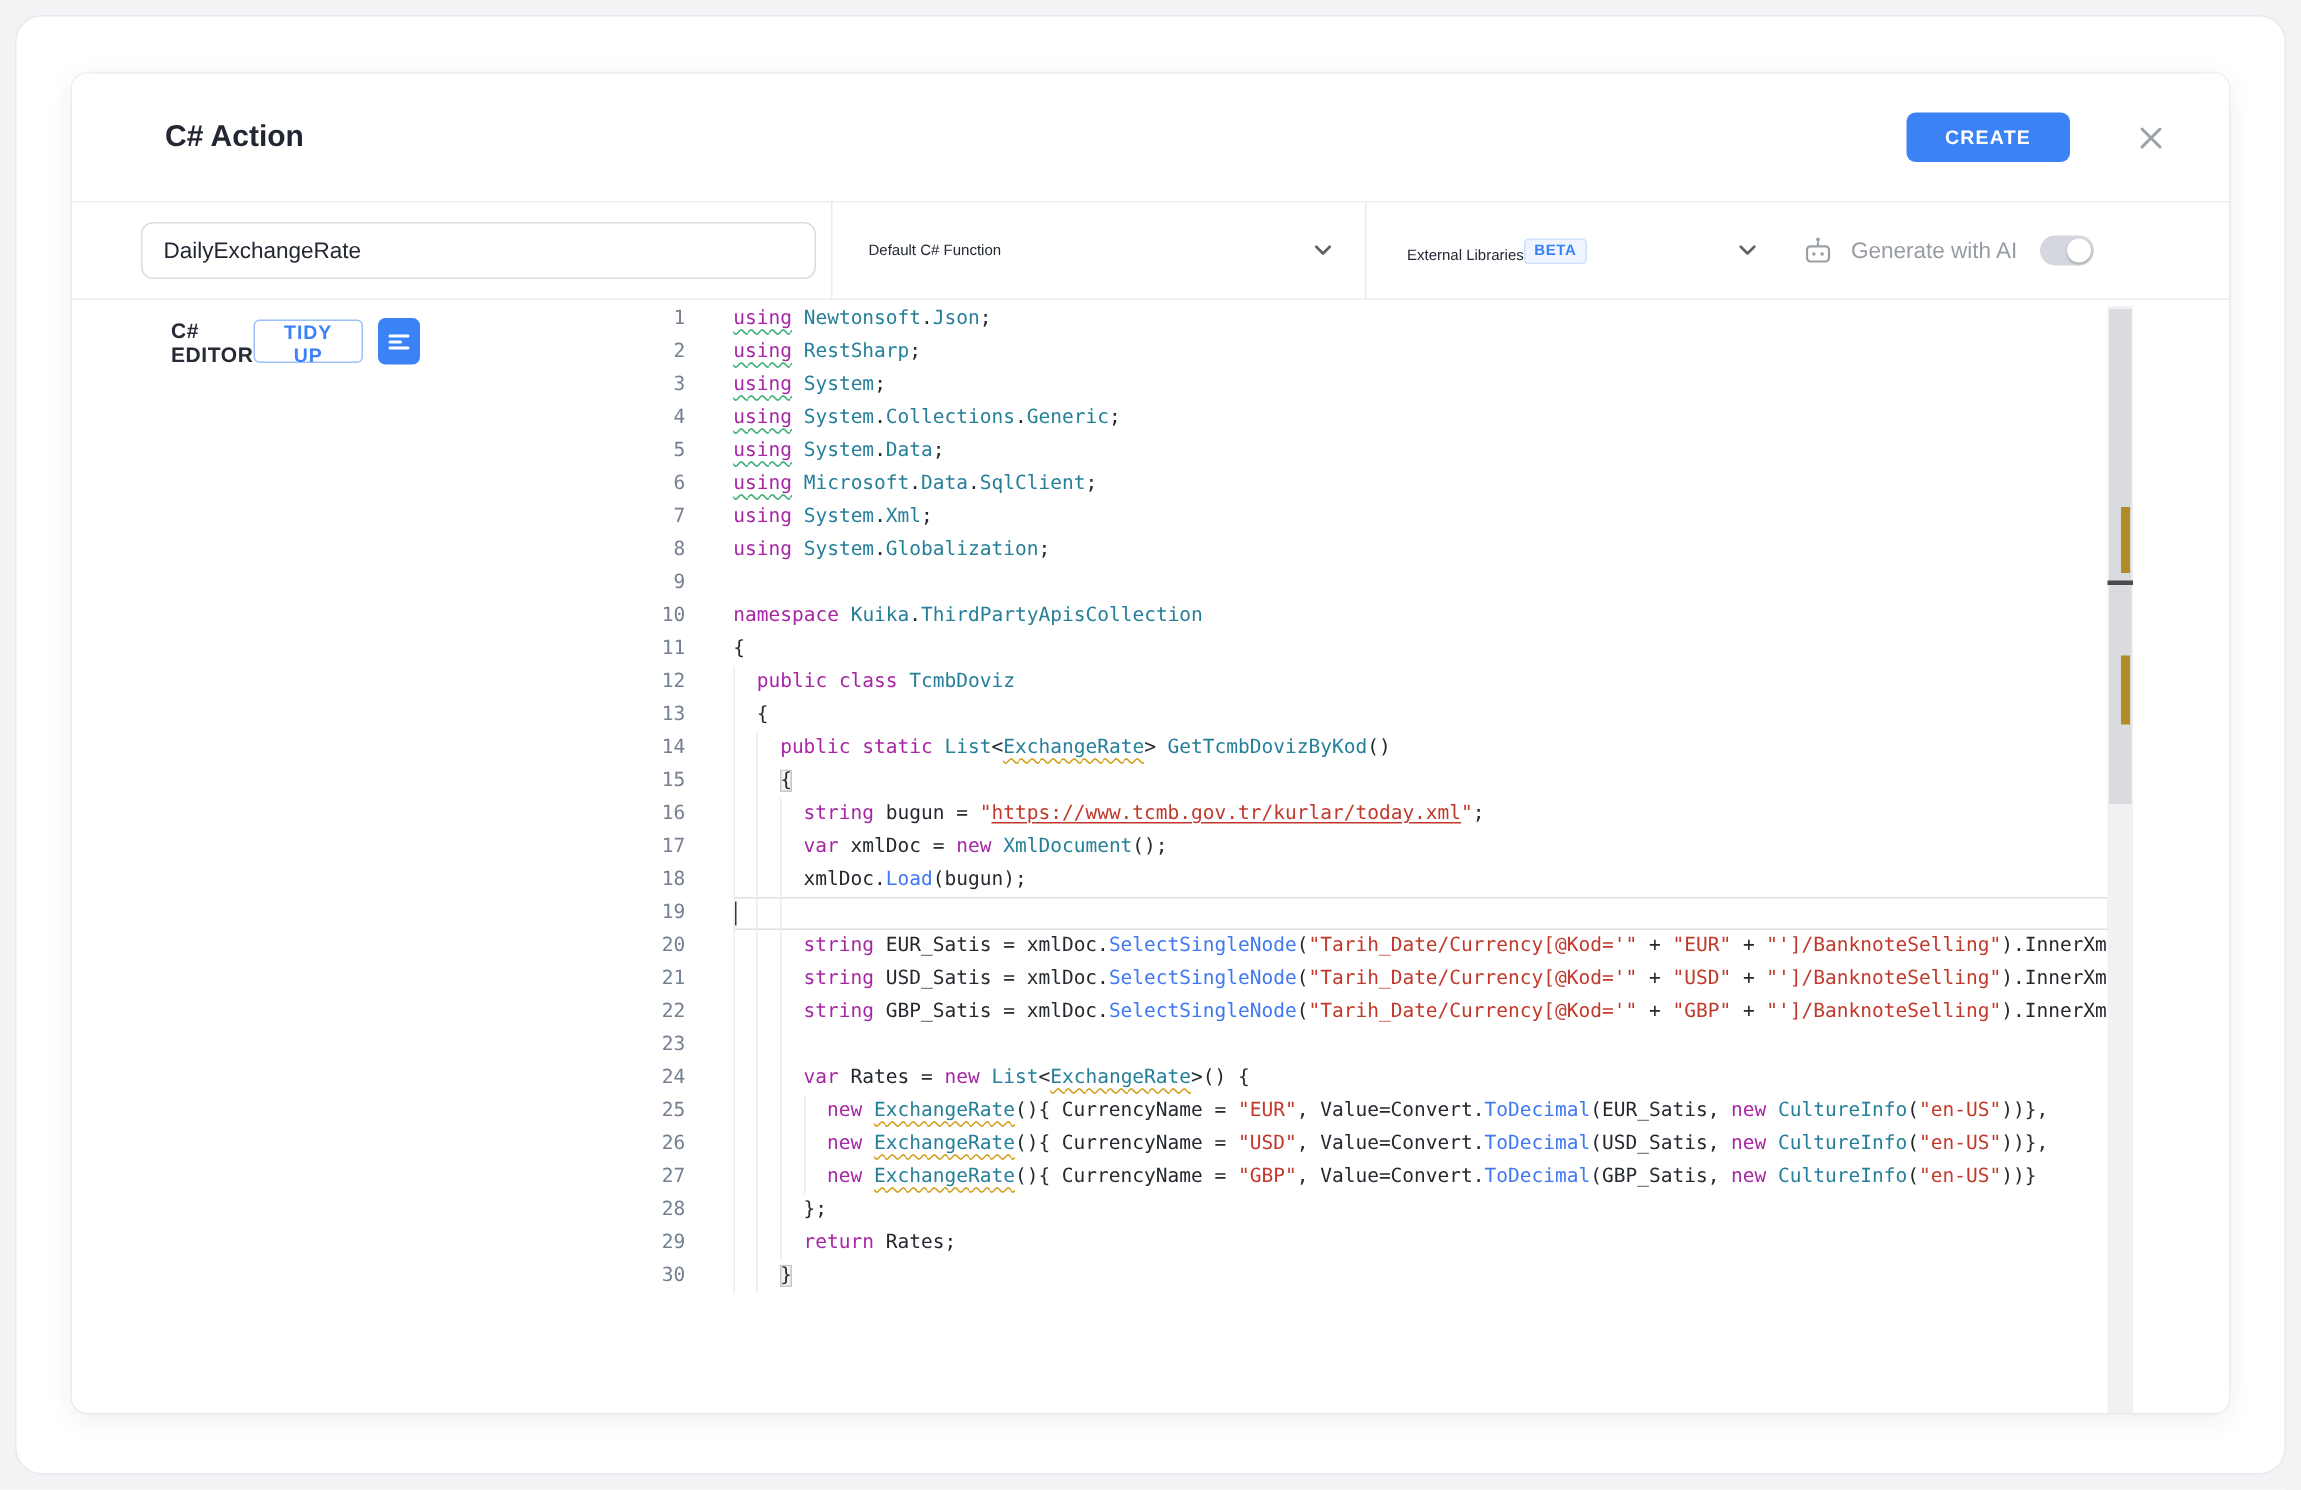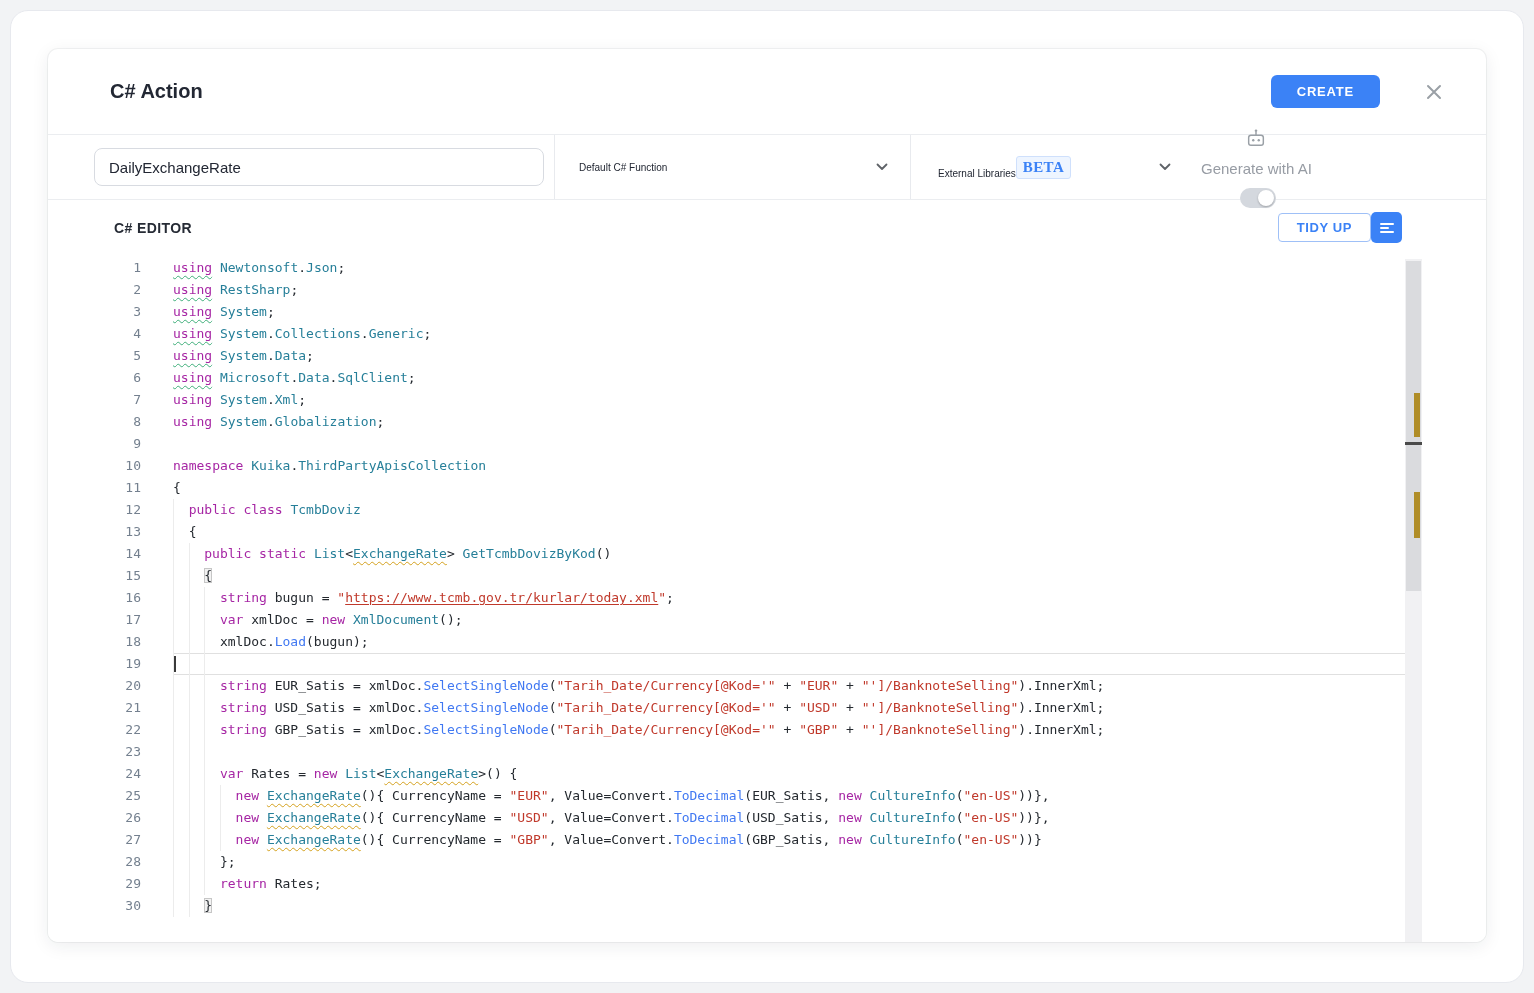--- a/index.html
+++ b/index.html
@@ -26,35 +26,35 @@
               padding:0 14px;font-size:15px;color:#222733;font-family:"Liberation Sans",sans-serif;
               box-sizing:border-box;outline:none;}
   .vdiv{width:1px;align-self:stretch;background:#e8eaee;}
   .vdiv.d1{margin-left:10px;}
   .vdiv.d2{margin-left:6px;}
   .select{display:flex;align-items:center;justify-content:space-between;height:100%;cursor:pointer;}
   .sel-fn{margin-left:10px;width:339px;padding:0 16px 0 14px;box-sizing:border-box;}
   .sel-lib{margin-left:13px;width:261px;padding:0 14px;box-sizing:border-box;}
   .sel-label{font-size:10px;color:#222733;}
   .sel-left{display:flex;align-items:flex-end;}
-  .beta{font-size:15px;font-weight:700;color:var(--c-accent,#3b82f6);background:#eef5ff;
-        border:1px solid #cfe0fc;border-radius:3px;padding:2px 6px;letter-spacing:.4px;font-family:Liberation Serif, serif;}
-  .ai-group{margin-left:16px;display:flex;align-items:center;gap:11px;flex-direction:column;}
+  .beta{font-size:10px;font-weight:700;color:var(--c-accent,#3b82f6);background:#eef5ff;
+        border:1px solid #cfe0fc;border-radius:3px;padding:2px 6px;letter-spacing:.4px;}
+  .ai-group{margin-left:16px;display:flex;align-items:center;gap:11px;}
   .ai-label{font-size:15px;color:#979ca4;}
   .toggle{width:36px;height:20px;border-radius:10px;background:#d4d8de;position:relative;display:inline-block;
           cursor:pointer;margin-left:4px;}
   .knob{position:absolute;top:2px;left:18px;width:16px;height:16px;border-radius:50%;background:#fff;
         box-shadow:0 1px 2px rgba(0,0,0,.25);}
 
   
-  .editor{flex:1 1 auto;display:flex;flex-direction:column;min-height:0;}
+  .editor{flex:1 1 auto;display:flex;flex-direction:row;min-height:0;}
   .ed-header{height:55px;flex:0 0 55px;display:flex;align-items:center;justify-content:space-between;
              padding:0 84px 0 66px;}
   .ed-title{font-size:14px;font-weight:700;letter-spacing:.4px;color:#262b35;}
-  .ed-actions{display:flex;align-items:center;}
+  .ed-actions{display:flex;align-items:center;gap:10px;}
   .tidy{height:29px;padding:0 18px;background:#fff;border:1px solid #9fc0f7;border-radius:4px;
         color:var(--c-accent,#3b82f6);font-size:13px;font-weight:700;letter-spacing:.6px;cursor:pointer;
         font-family:"Liberation Sans",sans-serif;}
   .fmt{width:31px;height:31px;background:var(--c-accent,#3b82f6);border:none;border-radius:5px;
        display:flex;align-items:center;justify-content:center;cursor:pointer;}
 
   
   .code-area{flex:1 1 auto;position:relative;overflow:hidden;background:#fff;}
   .lines{position:absolute;inset:0;padding-top:2px;font-family:"DejaVu Sans Mono",monospace;
          font-size:13px;line-height:22px;}

